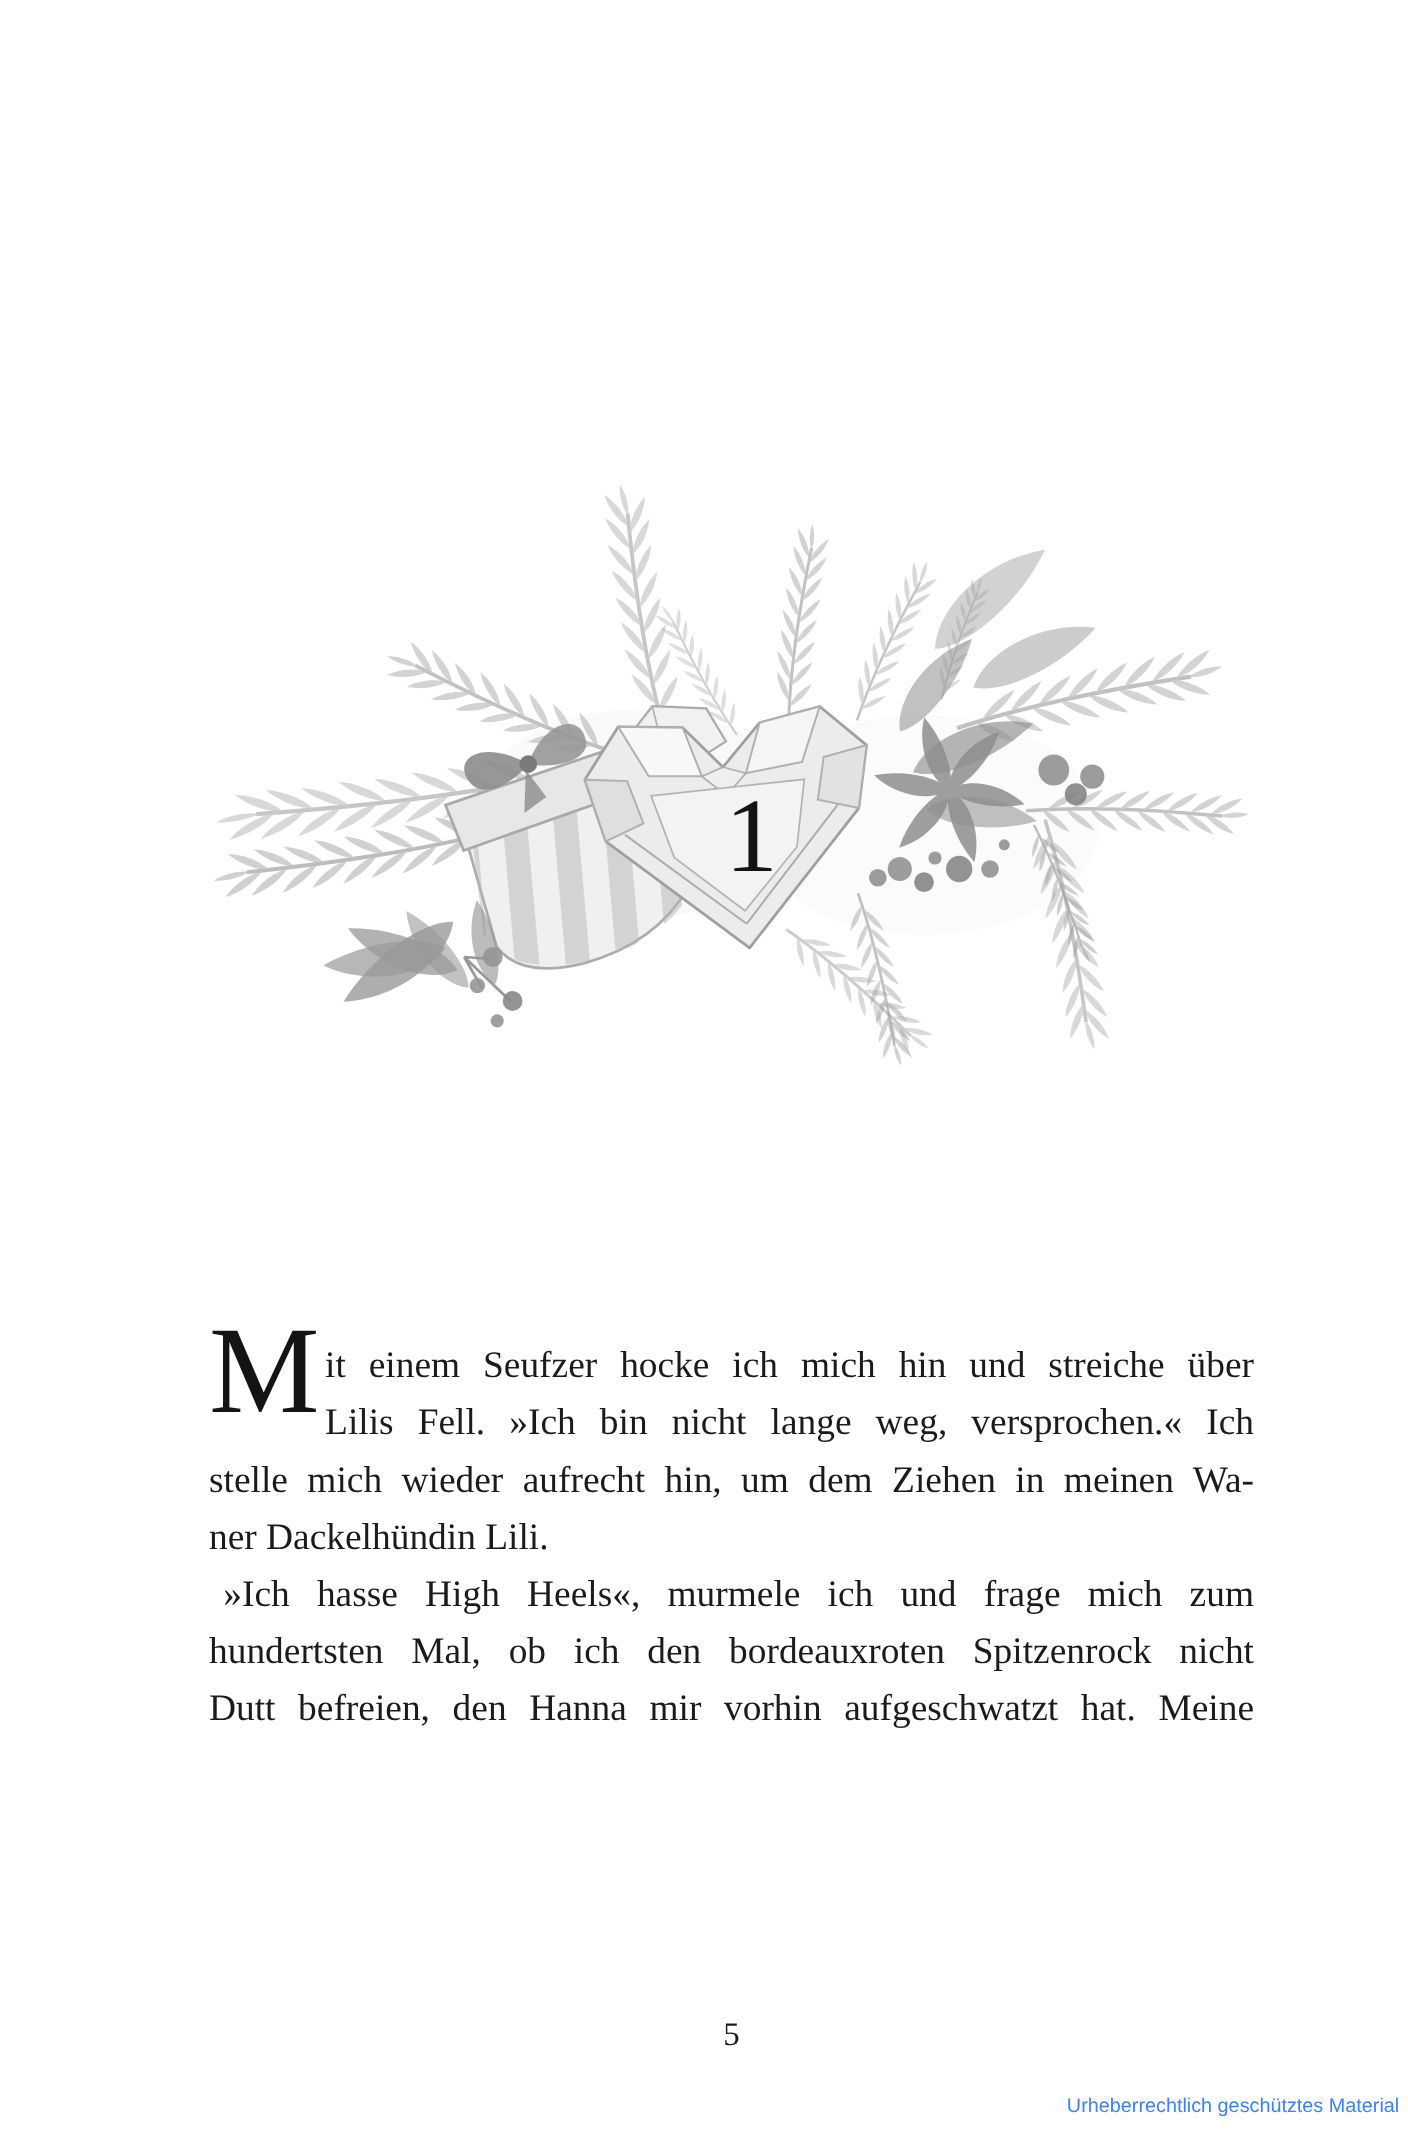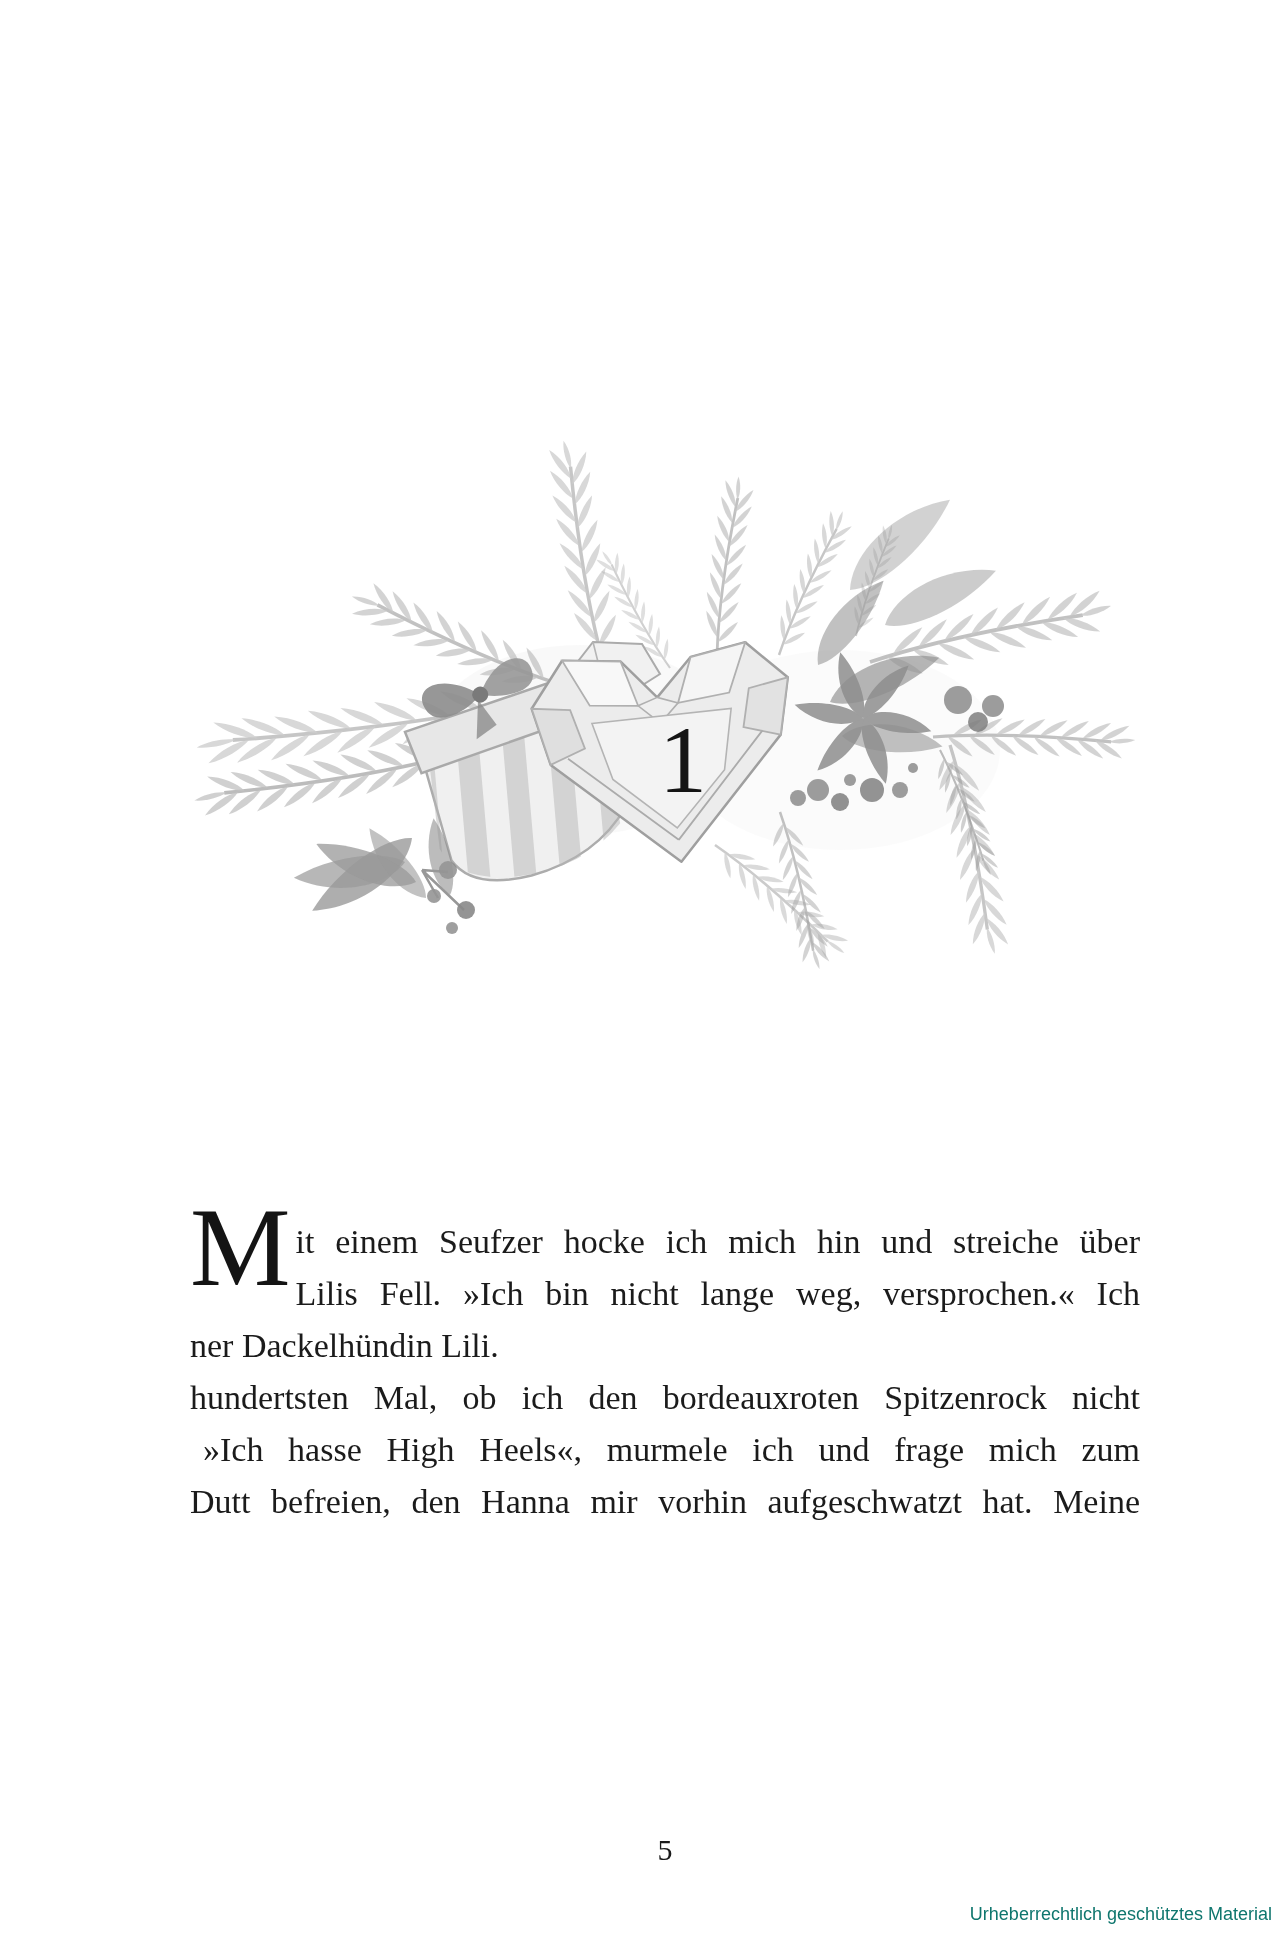--- a/index.html
+++ b/index.html
@@ -9,21 +9,21 @@
   .text-block{position:absolute;left:190px;top:1216px;width:950px;
               font-size:34px;line-height:52px;}
   .tline{text-align:justify;text-align-last:justify;-moz-text-align-last:justify;}
   .tline.last{text-align:center;text-align-last:left;-moz-text-align-last:left;}
   .tline.indent{text-indent:13px;}
   .dropcap{float:left;font-size:113px;line-height:64px;height:101px;
            margin:-1px 5px 0 0;color:#141414;}
   .page-number{position:absolute;left:190px;width:950px;top:1835px;text-align:center;
                font-size:30px;line-height:30px;color:#1b1b1b;}
   .copyright{position:absolute;right:8px;top:1903px;font-size:18px;line-height:22px;
-             font-family:"Liberation Sans",sans-serif;color:#0f766e;}
+             font-family:"Liberation Sans",sans-serif;color:#3b82f6;}
   .stem{stroke:#999999;stroke-width:3.5;fill:none;}
 </style>
 </head>
 <body>
 
 <div class="page">
 
   <svg class="ornament" viewBox="0 0 1020 530" xmlns="http://www.w3.org/2000/svg">
     <defs>
       <path id="needle" d="M0,0 C9,-4 24,-5 36,-1 C24,4 9,4 0,0 Z" fill="#a5a5a5" fill-opacity="0.8"></path>
@@ -147,25 +147,26 @@
     </g>
 
     <text x="533" y="352" text-anchor="middle" font-size="96" fill="#141414" font-family="Liberation Serif, serif">1</text>
   </svg>
 
   <div class="text-block">
     <div class="para">
       <span class="dropcap">M</span>
       <div class="tline">it einem Seufzer hocke ich mich hin und streiche über</div>
       <div class="tline">Lilis Fell. »Ich bin nicht lange weg, versprochen.« Ich</div>
+      <div class="tline">stelle mich wieder aufrecht hin, um dem Ziehen in meinen Wa-</div>
       <div class="tline last">ner Dackelhündin Lili.</div>
     </div>
     <div class="para">
+      <div class="tline indent">»Ich hasse High Heels«, murmele ich und frage mich zum</div>
       <div class="tline">hundertsten Mal, ob ich den bordeauxroten Spitzenrock nicht</div>
-      <div class="tline indent">»Ich hasse High Heels«, murmele ich und frage mich zum</div>
       <div class="tline">Dutt befreien, den Hanna mir vorhin aufgeschwatzt hat. Meine</div>
     </div>
   </div>
 
   <div class="page-number">5</div>
 
   <div class="copyright">Urheberrechtlich geschütztes Material</div>
 
 </div>
 

